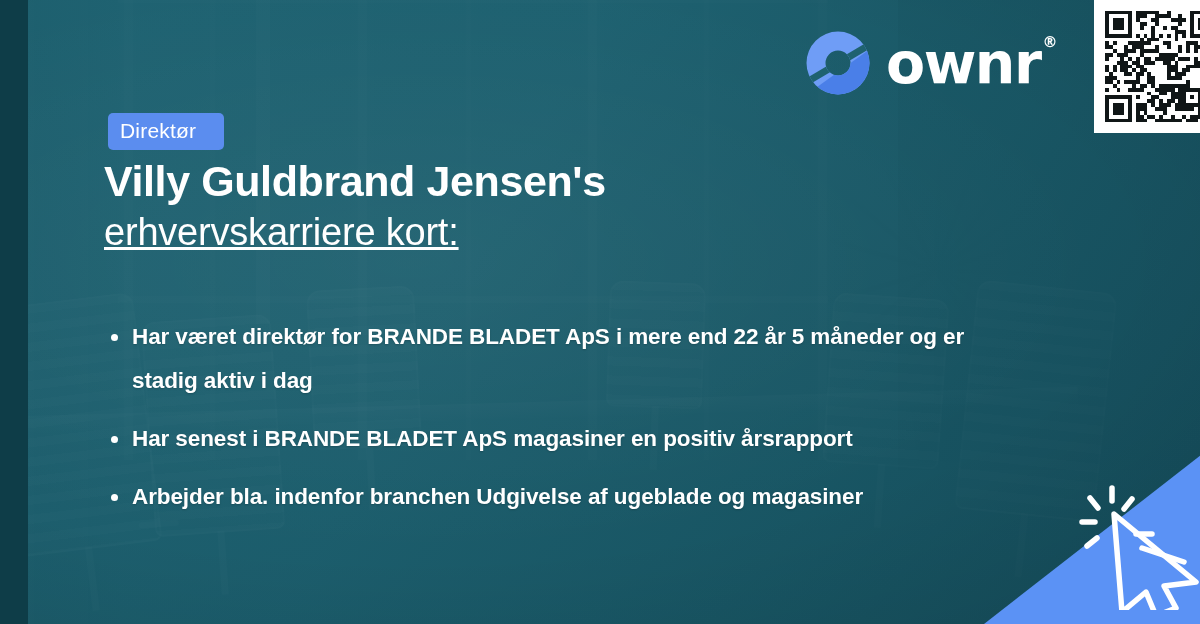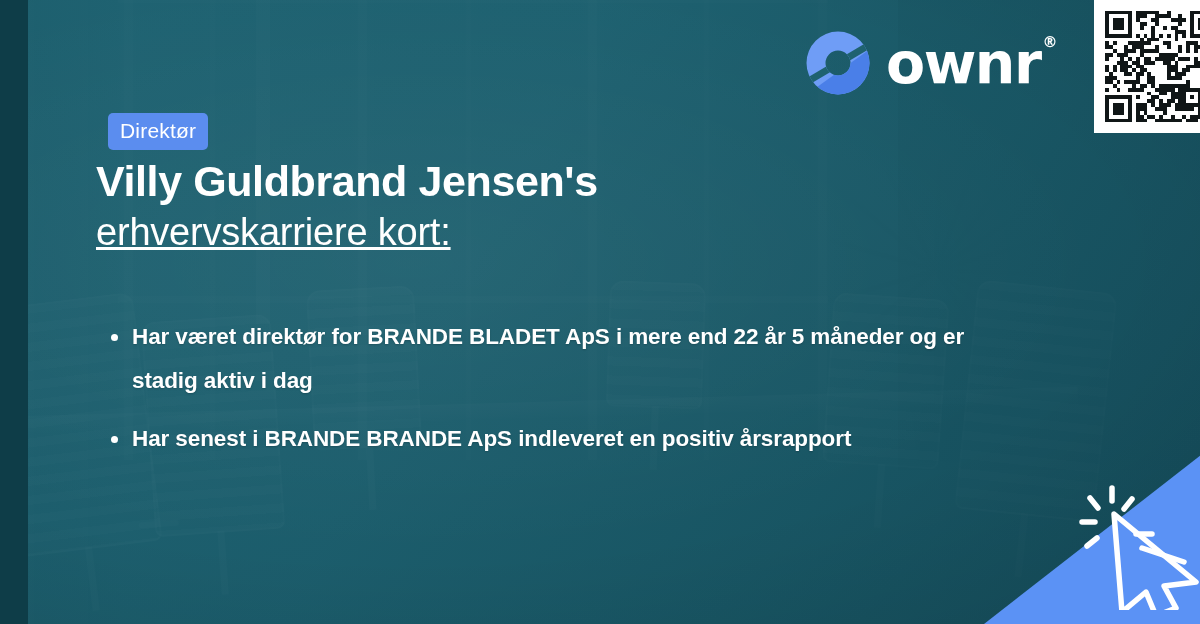--- a/index.html
+++ b/index.html
@@ -208,27 +208,27 @@
   }
 
   
   .badge {
     position: absolute;
     left: 80px; top: 113px;
     background: #5b8def;
     color: #ffffff;
     font-size: 21px;
     line-height: 1;
-    padding: 7px 12px 9px 12px;
+    padding: 7px 28px 9px 12px;
     border-radius: 5px;
     letter-spacing: .2px;
   }
   .headline {
     position: absolute;
-    left: 68px; top: 157px;
+    left: 76px; top: 157px;
     width: 700px;
     color: #ffffff;
   }
   .headline .l1 {
     display: block;
     font-size: 43px;
     font-weight: 700;
     line-height: 1.14;
     letter-spacing: -.4px;
     white-space: nowrap;
@@ -1226,16 +1226,17 @@
 
   <div class="badge">Direktør</div>
 
   <div class="headline">
     <span class="l1">Villy Guldbrand Jensen's</span>
     <span class="l2">erhvervskarriere kort:</span>
   </div>
 
   <ul class="bullets" id="bullets">
       <li><span class="dot"></span><span>Har været direktør for BRANDE BLADET ApS i mere end 22 år 5 måneder og er stadig aktiv i dag</span></li>
-      <li><span class="dot"></span><span>Har senest i BRANDE BRANDE ApS indleveret en positiv årsrapport</span></li>
+      <li><span class="dot"></span><span>Har senest i BRANDE BLADET ApS magasiner en positiv årsrapport</span></li>
+      <li><span class="dot"></span><span>Arbejder bla. indenfor branchen Udgivelse af ugeblade og magasiner</span></li>
     </ul>
 
 </div>
 
 </body></html>

